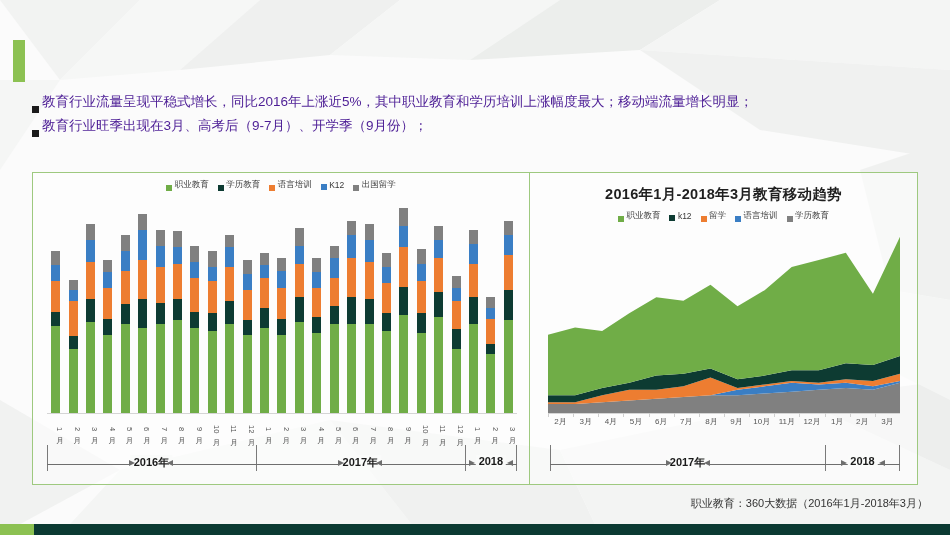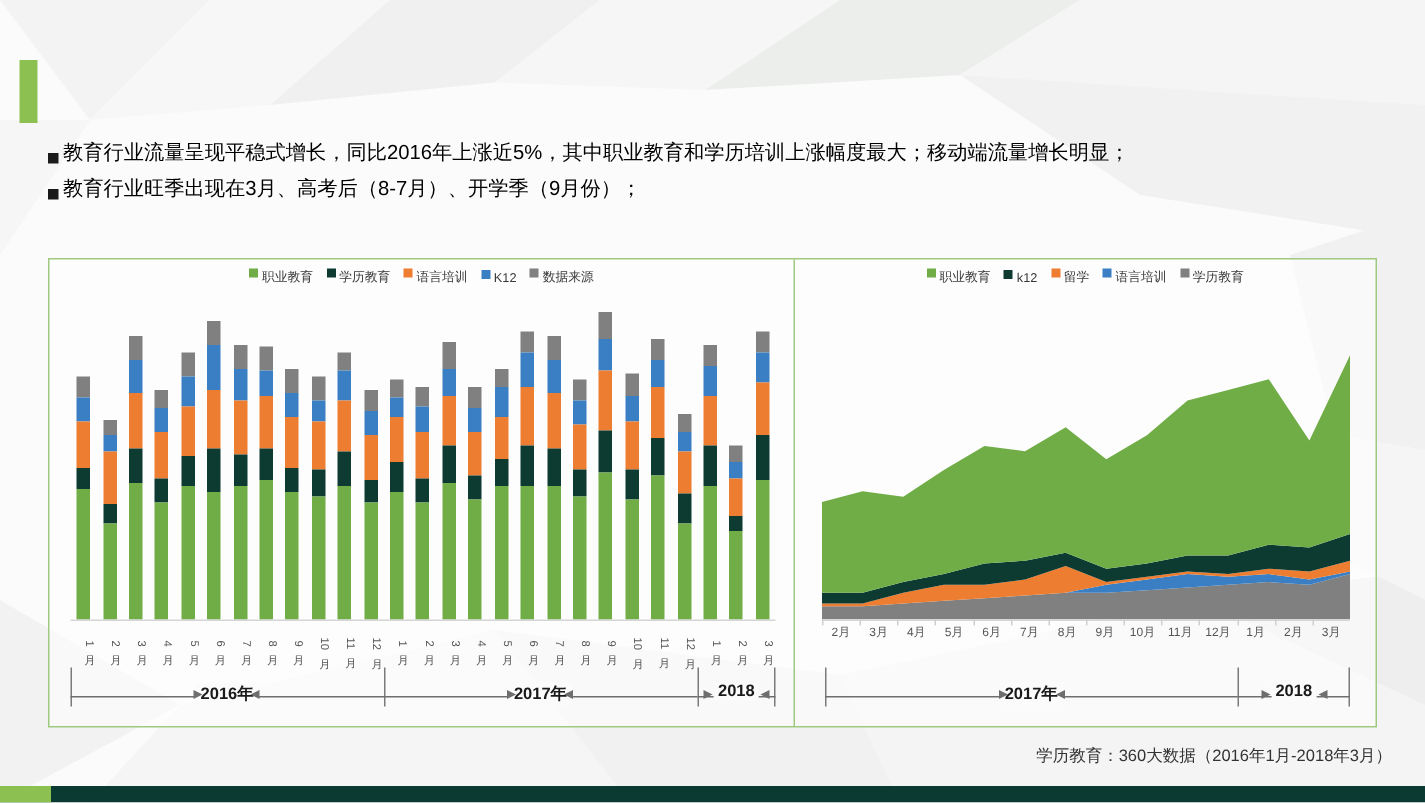--- a/index.html
+++ b/index.html
@@ -18,21 +18,21 @@
     position:absolute;left:13px;top:40px;width:12px;height:42px;
     background:#8cc152;
   }
   .title{
     position:absolute;left:38px;top:40px;
     font-size:29px;font-weight:bold;color:#1a1a1a;letter-spacing:.5px;
     white-space:nowrap;
   }
   .bullets{position:absolute;left:32px;top:92px;width:900px;}
   .bullet{
-    display:flex;align-items:center;font-size:13.5px;color:#000000;
+    display:flex;align-items:flex-end;font-size:13.5px;color:#4c1d95;
     line-height:1.55;margin-bottom:3px;white-space:nowrap;
   }
   .bullet .sq{
     display:inline-block;width:7px;height:7px;background:#1a1a1a;
     margin-right:3px;margin-top:6px;flex:none;
   }
 
   
   .panels{
     position:absolute;left:32px;top:172px;width:886px;height:313px;
@@ -44,21 +44,21 @@
   .panel-right{flex:1;height:100%;position:relative;box-sizing:border-box;}
 
   .chart-title{
     text-align:center;font-size:14.5px;font-weight:bold;color:#1f1f1f;
     padding-top:12px;letter-spacing:.3px;
   }
   .legend{
     display:flex;justify-content:center;align-items:center;gap:9px;
     margin-top:6px;font-size:8.5px;color:#3a3a3a;
   }
-  .legend .item{display:flex;align-items:flex-start;gap:2.5px;white-space:nowrap;}
+  .legend .item{display:flex;align-items:flex-end;gap:2.5px;white-space:nowrap;}
   .legend .sw{width:6px;height:6px;display:inline-block;flex:none;}
 
   
   .plot-left{position:absolute;left:14px;top:62px;width:470px;height:178px;}
   .bars{position:absolute;left:0;bottom:0;width:100%;height:100%;
         display:flex;align-items:flex-end;}
   .barcol{flex:1;display:flex;flex-direction:column;justify-content:flex-end;
           align-items:center;height:100%;}
   .bar{width:9px;display:flex;flex-direction:column;justify-content:flex-end;}
   .seg{width:100%;}
@@ -124,21 +124,21 @@
 
   <div class="title-accent"></div>
 
   <div class="bullets">
     <div class="bullet">
       <span class="sq"></span>
       <span>教育行业流量呈现平稳式增长，同比2016年上涨近5%，其中职业教育和学历培训上涨幅度最大；移动端流量增长明显；</span>
     </div>
     <div class="bullet">
       <span class="sq"></span>
-      <span>教育行业旺季出现在3月、高考后（8-7月）、开学季（9月份）；</span>
+      <span>教育行业旺季出现在3月、高考后（9-7月）、开学季（9月份）；</span>
     </div>
   </div>
 
   <div class="panels">
 
     <div class="panel-left">
       <div class="legend" id="legend-left">
           <div class="item">
             <span class="sw" style="background: rgb(112, 173, 71);"></span>
             <span>职业教育</span>
@@ -150,21 +150,21 @@
           <div class="item">
             <span class="sw" style="background: rgb(237, 125, 49);"></span>
             <span>语言培训</span>
           </div>
           <div class="item">
             <span class="sw" style="background: rgb(58, 126, 196);"></span>
             <span>K12</span>
           </div>
           <div class="item">
             <span class="sw" style="background: rgb(128, 128, 128);"></span>
-            <span>数据来源</span>
+            <span>出国留学</span>
           </div>
         </div>
 
       <div class="plot-left">
         <div class="bars" id="bars-left">
             <div class="barcol">
               <div class="bar">
                 <div class="seg" style="background: rgb(128, 128, 128); height: 14.24px;"></div>
                 <div class="seg" style="background: rgb(58, 126, 196); height: 16.02px;"></div>
                 <div class="seg" style="background: rgb(237, 125, 49); height: 30.26px;"></div>
@@ -454,20 +454,21 @@
           <div class="rline" style="left: 417.778px; width: 52.2222px;"></div>
           <div class="ylabel" style="left: 443.889px; transform: translateX(-50%); background: rgb(250, 251, 250);">2018</div>
           <div class="arw arw-r" style="left: 421.889px;"></div>
           <div class="arw arw-l" style="left: 459.889px;"></div>
         </div>
     </div>
 
     <div class="panel-div"></div>
 
     <div class="panel-right">
+      <div class="chart-title">2016年1月-2018年3月教育移动趋势</div>
       <div class="legend" id="legend-right">
           <div class="item">
             <span class="sw" style="background: rgb(112, 173, 71);"></span>
             <span>职业教育</span>
           </div>
           <div class="item">
             <span class="sw" style="background: rgb(13, 59, 50);"></span>
             <span>k12</span>
           </div>
           <div class="item">
@@ -536,17 +537,17 @@
           <div class="arw arw-l" style="left: 153.5px;"></div>
           <div class="rline" style="left: 275px; width: 75px;"></div>
           <div class="ylabel" style="left: 312.5px; transform: translateX(-50%); background: rgb(250, 251, 250);">2018</div>
           <div class="arw arw-r" style="left: 290.5px;"></div>
           <div class="arw arw-l" style="left: 328.5px;"></div>
         </div>
     </div>
 
   </div>
 
-  <div class="source">学历教育：360大数据（2016年1月-2018年3月）</div>
+  <div class="source">职业教育：360大数据（2016年1月-2018年3月）</div>
   <div class="footbar"></div>
   <div class="footbar-green"></div>
 
 </div>
 
 </body></html>

